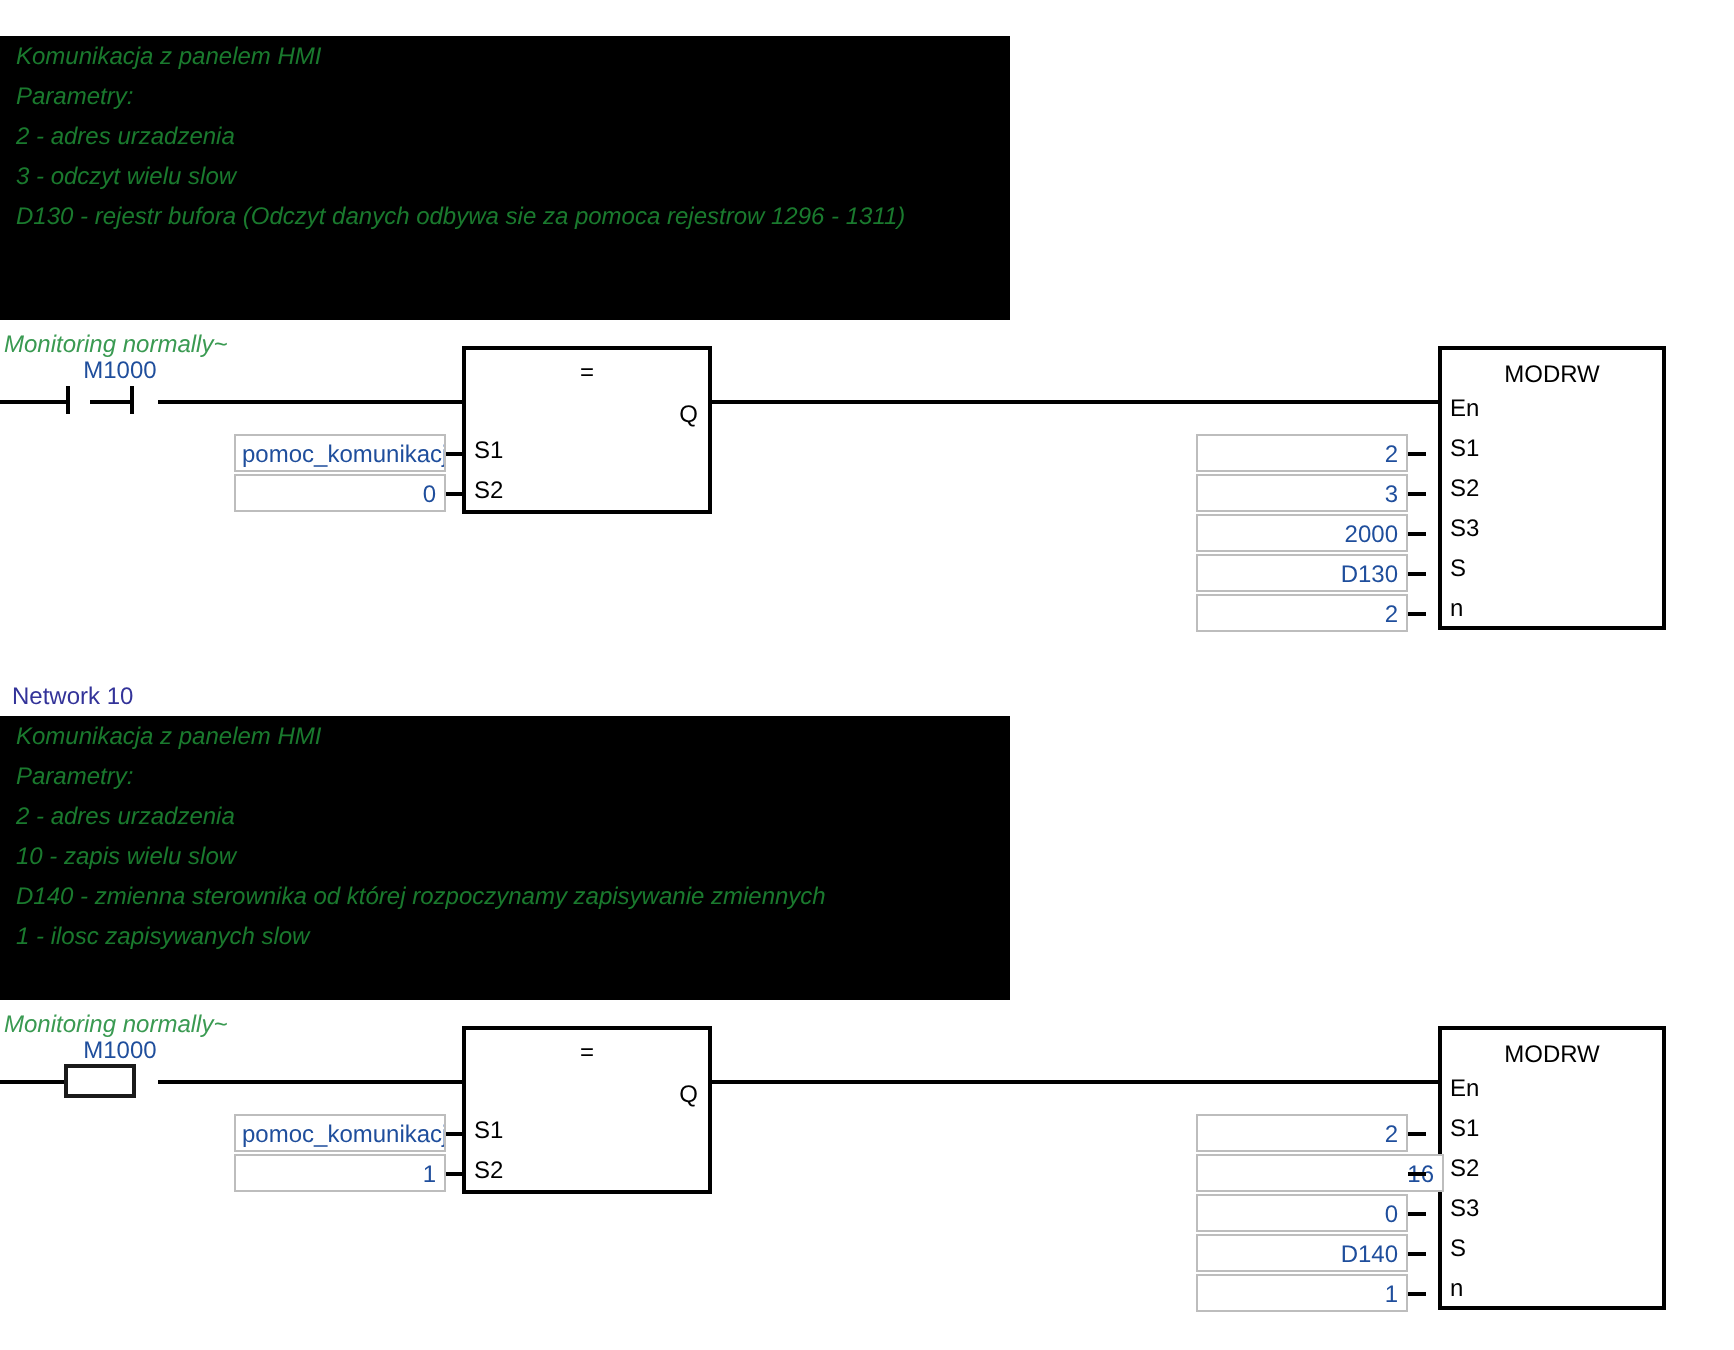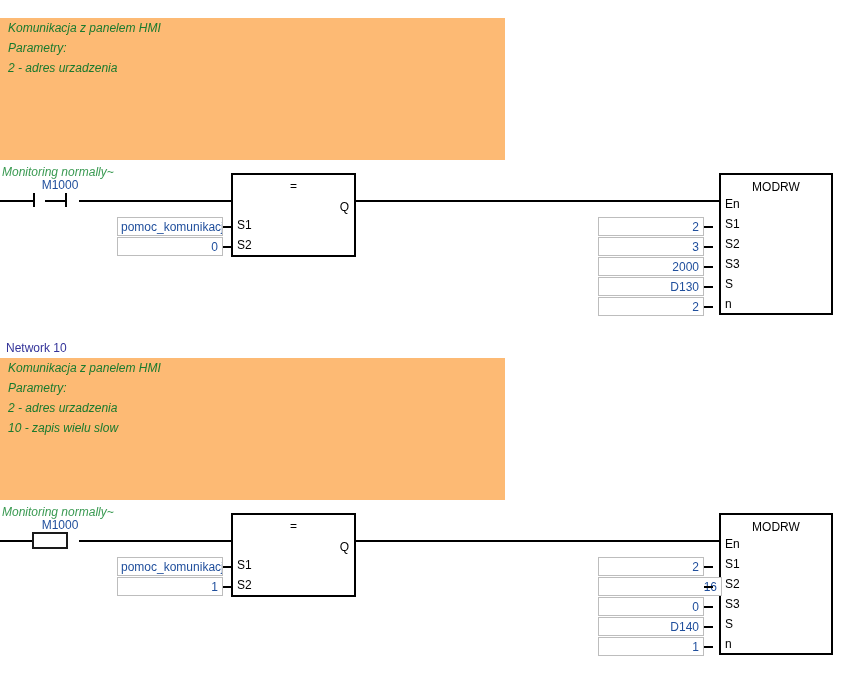--- a/index.html
+++ b/index.html
@@ -21,21 +21,21 @@
   .net-label {
     position: absolute;
     color: #333399;
     font-size: 12px;
     white-space: nowrap;
   }
 
   
   .comment-block {
     position: absolute;
-    background: #fdba74;
+    background: #000000;
     padding: 0;
   }
   .comment-line {
     color: #1a7a2e;
     font-style: italic;
     font-size: 12px;
     line-height: 20px;
     padding-left: 8px;
     white-space: nowrap;
   }
@@ -137,20 +137,22 @@
 <body>
 
 <div>
 
   <div class="net-label" style="left:6px; top:19px;">Network 9</div>
 
   <div class="comment-block" style="left:0px; top:18px; width:505px; height:142px;">
     <div class="comment-line">Komunikacja z panelem HMI</div>
     <div class="comment-line">Parametry:</div>
     <div class="comment-line">2 - adres urzadzenia</div>
+    <div class="comment-line">3 - odczyt wielu slow</div>
+    <div class="comment-line">D130  - rejestr bufora (Odczyt danych odbywa sie za pomoca rejestrow 1296 - 1311)</div>
   </div>
 
   <div class="monitor-note" style="left:2px; top:165px;">Monitoring normally~</div>
 
   <div class="wire-h" style="left:0px; top:200px; width:33px;"></div>
 
   <div class="wire-h" style="left:45px; top:200px; width:22px;"></div>
 
   <div class="wire-h" style="left:79px; top:200px; width:152px;"></div>
 
@@ -204,20 +206,22 @@
 
 <div>
 
   <div class="net-label" style="left:6px; top:341px;">Network 10</div>
 
   <div class="comment-block" style="left:0px; top:358px; width:505px; height:142px;">
     <div class="comment-line">Komunikacja z panelem HMI</div>
     <div class="comment-line">Parametry:</div>
     <div class="comment-line">2 - adres urzadzenia</div>
     <div class="comment-line">10 - zapis wielu slow</div>
+    <div class="comment-line">D140  - zmienna sterownika od której rozpoczynamy zapisywanie zmiennych</div>
+    <div class="comment-line">1 - ilosc zapisywanych slow</div>
   </div>
 
   <div class="monitor-note" style="left:2px; top:505px;">Monitoring normally~</div>
 
   <div class="wire-h" style="left:0px; top:540px; width:33px;"></div>
   <div class="wire-h" style="left:79px; top:540px; width:152px;"></div>
 
   <div class="contact" style="left:0px; top:518px;">
     <div class="contact-label" style="left:10px; top:0px; width:100px;">M1000</div>
     <div class="contact-box" style="left:32px; top:14px; width:36px; height:17px;"></div>

